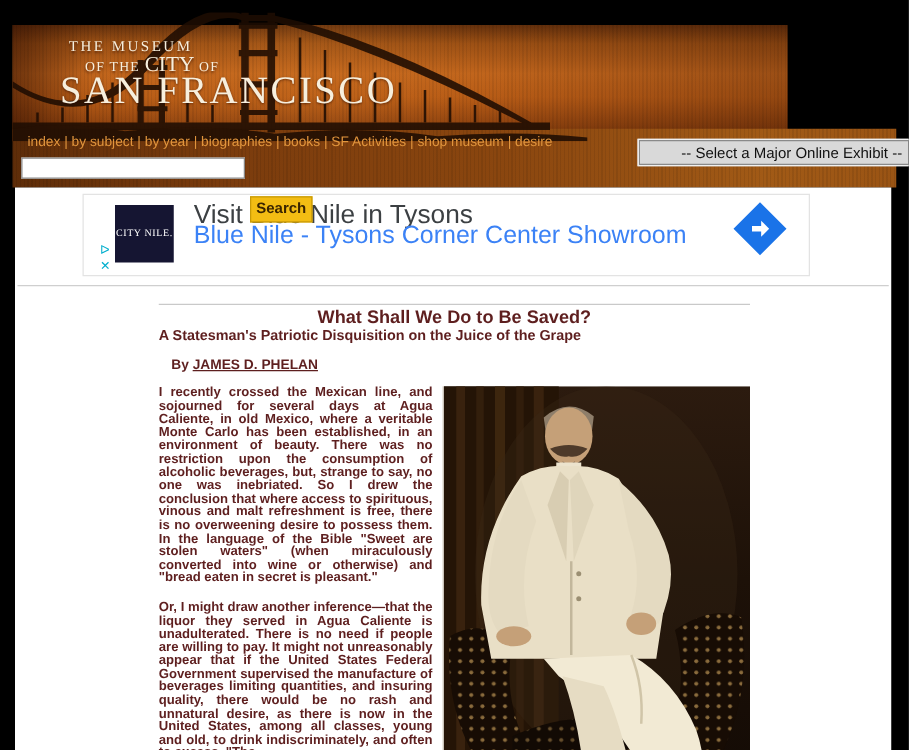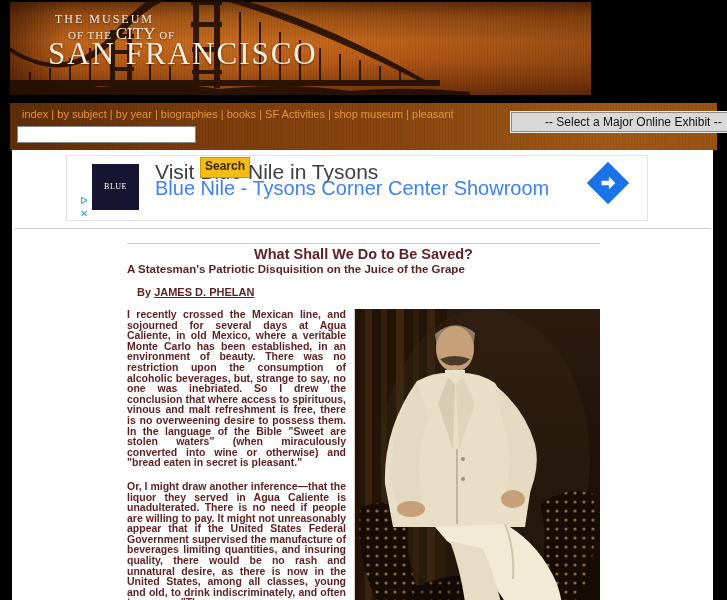--- a/index.html
+++ b/index.html
@@ -1,21 +1,21 @@
 <!DOCTYPE html>
 <html><head>
 <meta charset="utf-8">
 <style>
   html,body{margin:0;padding:0;}
   body{width:727px;height:600px;background:#000;font-family:"Liberation Sans",sans-serif;}
   .page{position:relative;width:727px;height:600px;background:#000;overflow:hidden;}
 
   
-  .banner{position:absolute;left:10px;top:2px;width:581px;height:93px;overflow:visible;
-    background:linear-gradient(180deg,#64300c 0%,#9c5014 16%,#c1651c 42%,#b85c16 62%,#8f430f 86%,#6e3009 100%);}
+  .banner{position:absolute;left:10px;top:20px;width:581px;height:93px;overflow:visible;
+    background:linear-gradient(180deg,#64300c 0%,#9c5014 16%,#c1651c 42%,#b85c16 62%,#8f430f 86%,#6e3009 100%);padding-left:39px;}
   .banner::before{content:"";position:absolute;inset:0;
     background:linear-gradient(90deg,rgba(40,10,0,.55) 0%,rgba(40,10,0,0) 10%,rgba(255,160,60,.10) 38%,rgba(40,10,0,0) 60%,rgba(40,10,0,.25) 100%);}
   .banner::after{content:"";position:absolute;inset:0;
     background:repeating-linear-gradient(90deg,rgba(0,0,0,.07) 0 1px,transparent 1px 3px);}
   .banner-text{position:absolute;z-index:3;color:#f7efdd;font-family:"Liberation Serif",serif;white-space:nowrap;text-shadow:0 1px 2px rgba(40,10,0,.6);}
   .bt1{left:45px;top:10px;font-size:12px;letter-spacing:2px;}
   .bt2{left:58px;top:22px;font-size:11px;letter-spacing:1px;}
   .bt2 .big{font-size:17px;letter-spacing:0;}
   .bt3{left:38px;top:34px;font-size:31px;letter-spacing:2px;font-weight:normal;}
   .bridge{position:absolute;left:0;top:-10px;width:460px;height:103px;z-index:2;}
@@ -94,33 +94,33 @@
 
         <path d="M0,103 L0,93 Q40,86 90,95 Q150,88 210,97 Q280,90 340,99 Q400,94 460,100 L460,103 Z"></path>
       </g>
     </svg>
     <div class="banner-text bt1">THE MUSEUM</div>
     <div class="banner-text bt3">SAN FRANCISCO</div>
     <div class="banner-text bt2"><span>OF THE </span><span class="big">CITY</span><span> OF</span></div>
   </div>
 
   <div class="navbar">
-    <div class="nav-links"><a>index</a> | <a>by subject</a> | <a>by year</a> | <a>biographies</a> | <a>books</a> | <a>SF Activities</a> | <a>shop museum</a> | <a>pleasant</a></div>
+    <div class="nav-links"><a>index</a> | <a>by subject</a> | <a>by year</a> | <a>biographies</a> | <a>books</a> | <a>SF Activities</a> | <a>shop museum</a> | <a>desire</a></div>
     <input class="search-input" type="text" value="" style="">
     <div class="search-btn">Search</div>
     <div class="dropdown">
       <span class="label">-- Select a Major Online Exhibit --</span>
       <span class="caret">▼</span>
     </div>
   </div>
 
   <div class="content">
 
     <div class="ad">
-      <div class="ad-logo">BLUE JAMES.</div>
+      <div class="ad-logo">CITY NILE.</div>
       <div class="ad-headline">Visit Blue Nile in Tysons</div>
       <div class="ad-link">Blue Nile - Tysons Corner Center Showroom</div>
       <div class="ad-diamond">
         <svg viewBox="0 0 24 24">
             <path d="M13 5l7 7-7 7v-4.5H5v-5h8z" fill="#fff"></path>
           </svg>
       </div>
       <div class="adchoices">ᐅ</div>
       <div class="ad-close">✕</div>
     </div>

